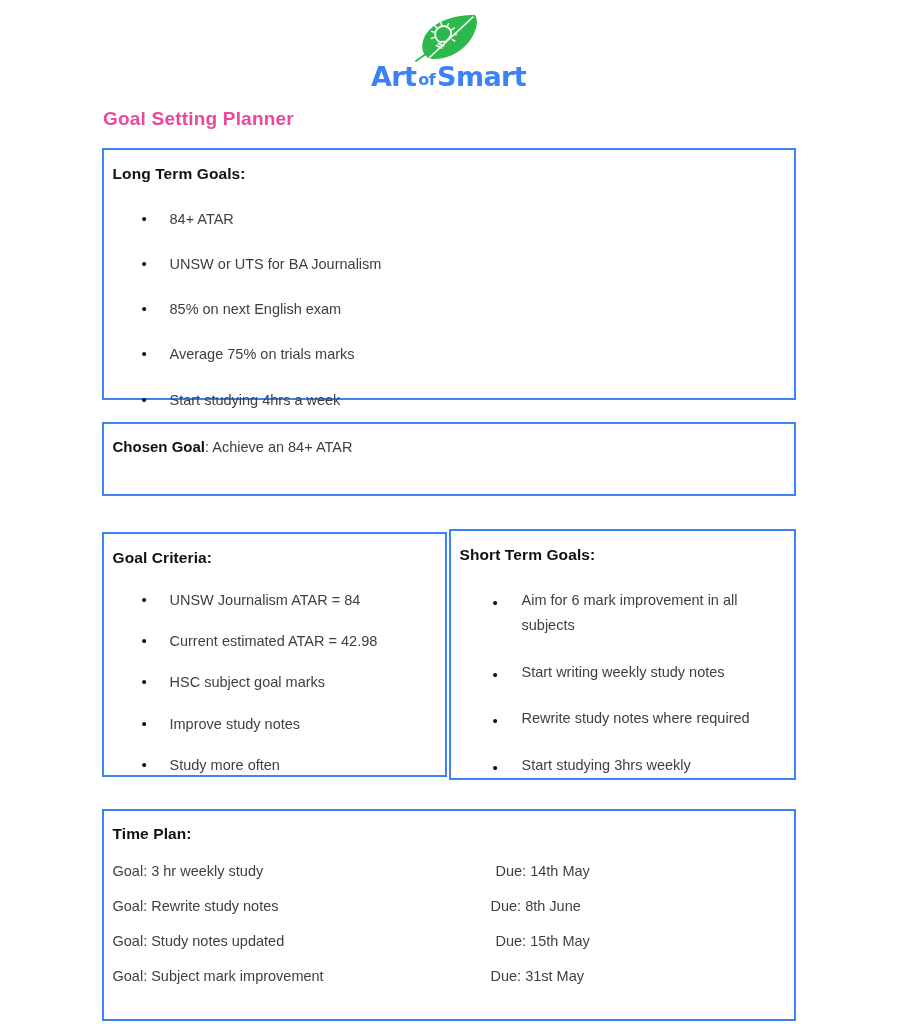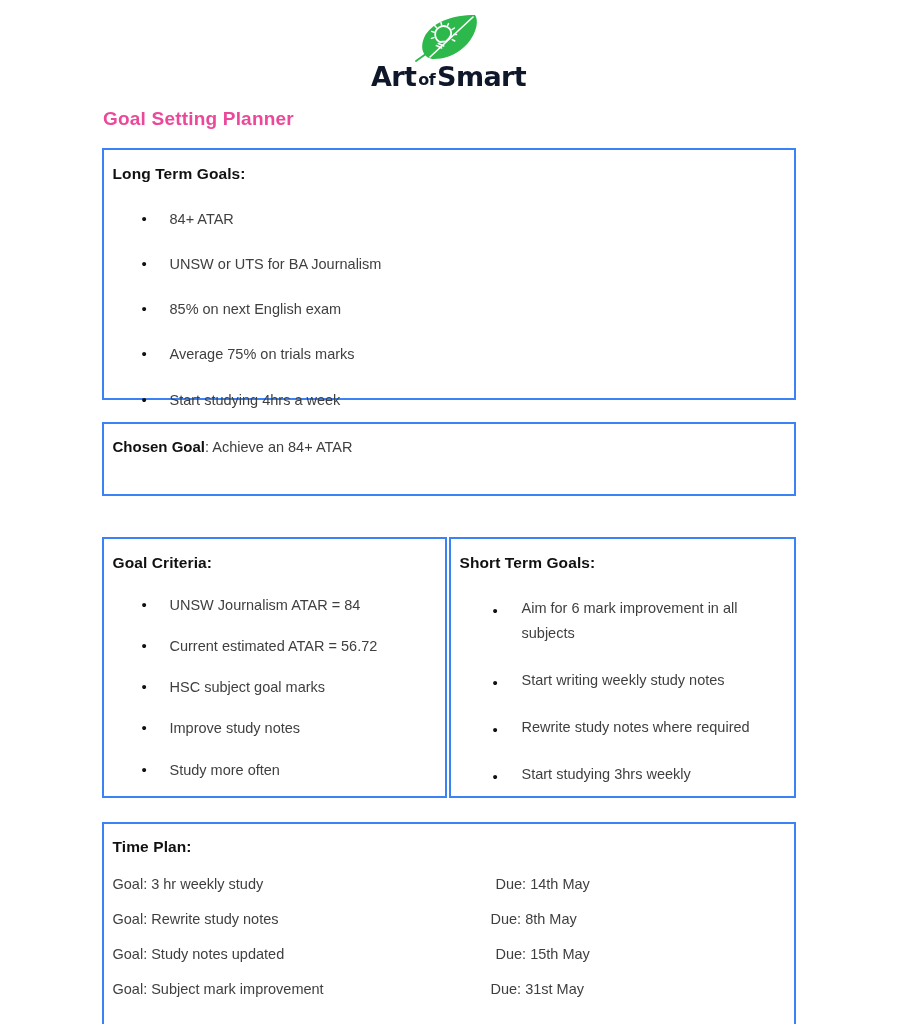--- a/index.html
+++ b/index.html
@@ -27,21 +27,21 @@
   .logo-mark {
     width: 72px;
     height: 50px;
     display: block;
   }
   .logo-wordmark {
     margin-top: 1px;
     display: flex;
     align-items: baseline;
     font-family: "DejaVu Sans", sans-serif;
-    color: #0f172a;
+    color: #3b82f6;
     letter-spacing: -0.6px;
   }
   .logo-word-main {
     font-size: 27px;
     font-weight: 600;
     line-height: 1;
   }
   .logo-word-of {
     font-size: 16px;
     font-weight: 600;
@@ -118,23 +118,24 @@
     color: #3f3f3f;
   }
   .chosen-line b {
     color: #111111;
     font-weight: bold;
     font-size: 15px;
   }
 
   
   .two-col {
-    margin-top: 41px;
+    margin-top: 28px;
     display: flex;
     height: 261px;
+    align-items: center;
   }
   #goal-criteria-box {
     width: 347px;
     padding: 15px 8px 0 9px;
     box-sizing: border-box;
   }
   #short-term-box {
     width: 349px;
     margin-left: 2px;
     padding: 15px 8px 0 9px;
@@ -215,21 +216,21 @@
       <b>Chosen Goal</b><span>: </span><span>Achieve an 84+ ATAR</span>
     </div>
   </div>
 
   <div class="two-col">
 
     <div class="box" id="goal-criteria-box">
       <div class="box-title">Goal Criteria:</div>
       <ul class="goal-list" id="goal-criteria-list">
         <li>UNSW Journalism ATAR = 84</li>
-        <li>Current estimated ATAR = 56.72</li>
+        <li>Current estimated ATAR = 42.98</li>
         <li>HSC subject goal marks</li>
         <li>Improve study notes</li>
         <li>Study more often</li>
       </ul>
     </div>
 
     <div class="box" id="short-term-box">
       <div class="box-title">Short Term Goals:</div>
       <ul class="goal-list" id="short-term-list">
         <li>Aim for 6 mark improvement in all subjects</li>
@@ -243,21 +244,21 @@
 
   <div class="box" id="time-plan-box">
     <div class="box-title">Time Plan:</div>
     <div class="time-rows">
       <div class="time-row indented">
         <span class="time-goal">Goal: 3 hr weekly study</span>
         <span class="time-due">Due: 14th May</span>
       </div>
       <div class="time-row">
         <span class="time-goal">Goal: Rewrite study notes</span>
-        <span class="time-due">Due: 8th May</span>
+        <span class="time-due">Due: 8th June</span>
       </div>
       <div class="time-row indented">
         <span class="time-goal">Goal: Study notes updated</span>
         <span class="time-due">Due: 15th May</span>
       </div>
       <div class="time-row">
         <span class="time-goal">Goal: Subject mark improvement</span>
         <span class="time-due">Due: 31st May</span>
       </div>
     </div>

